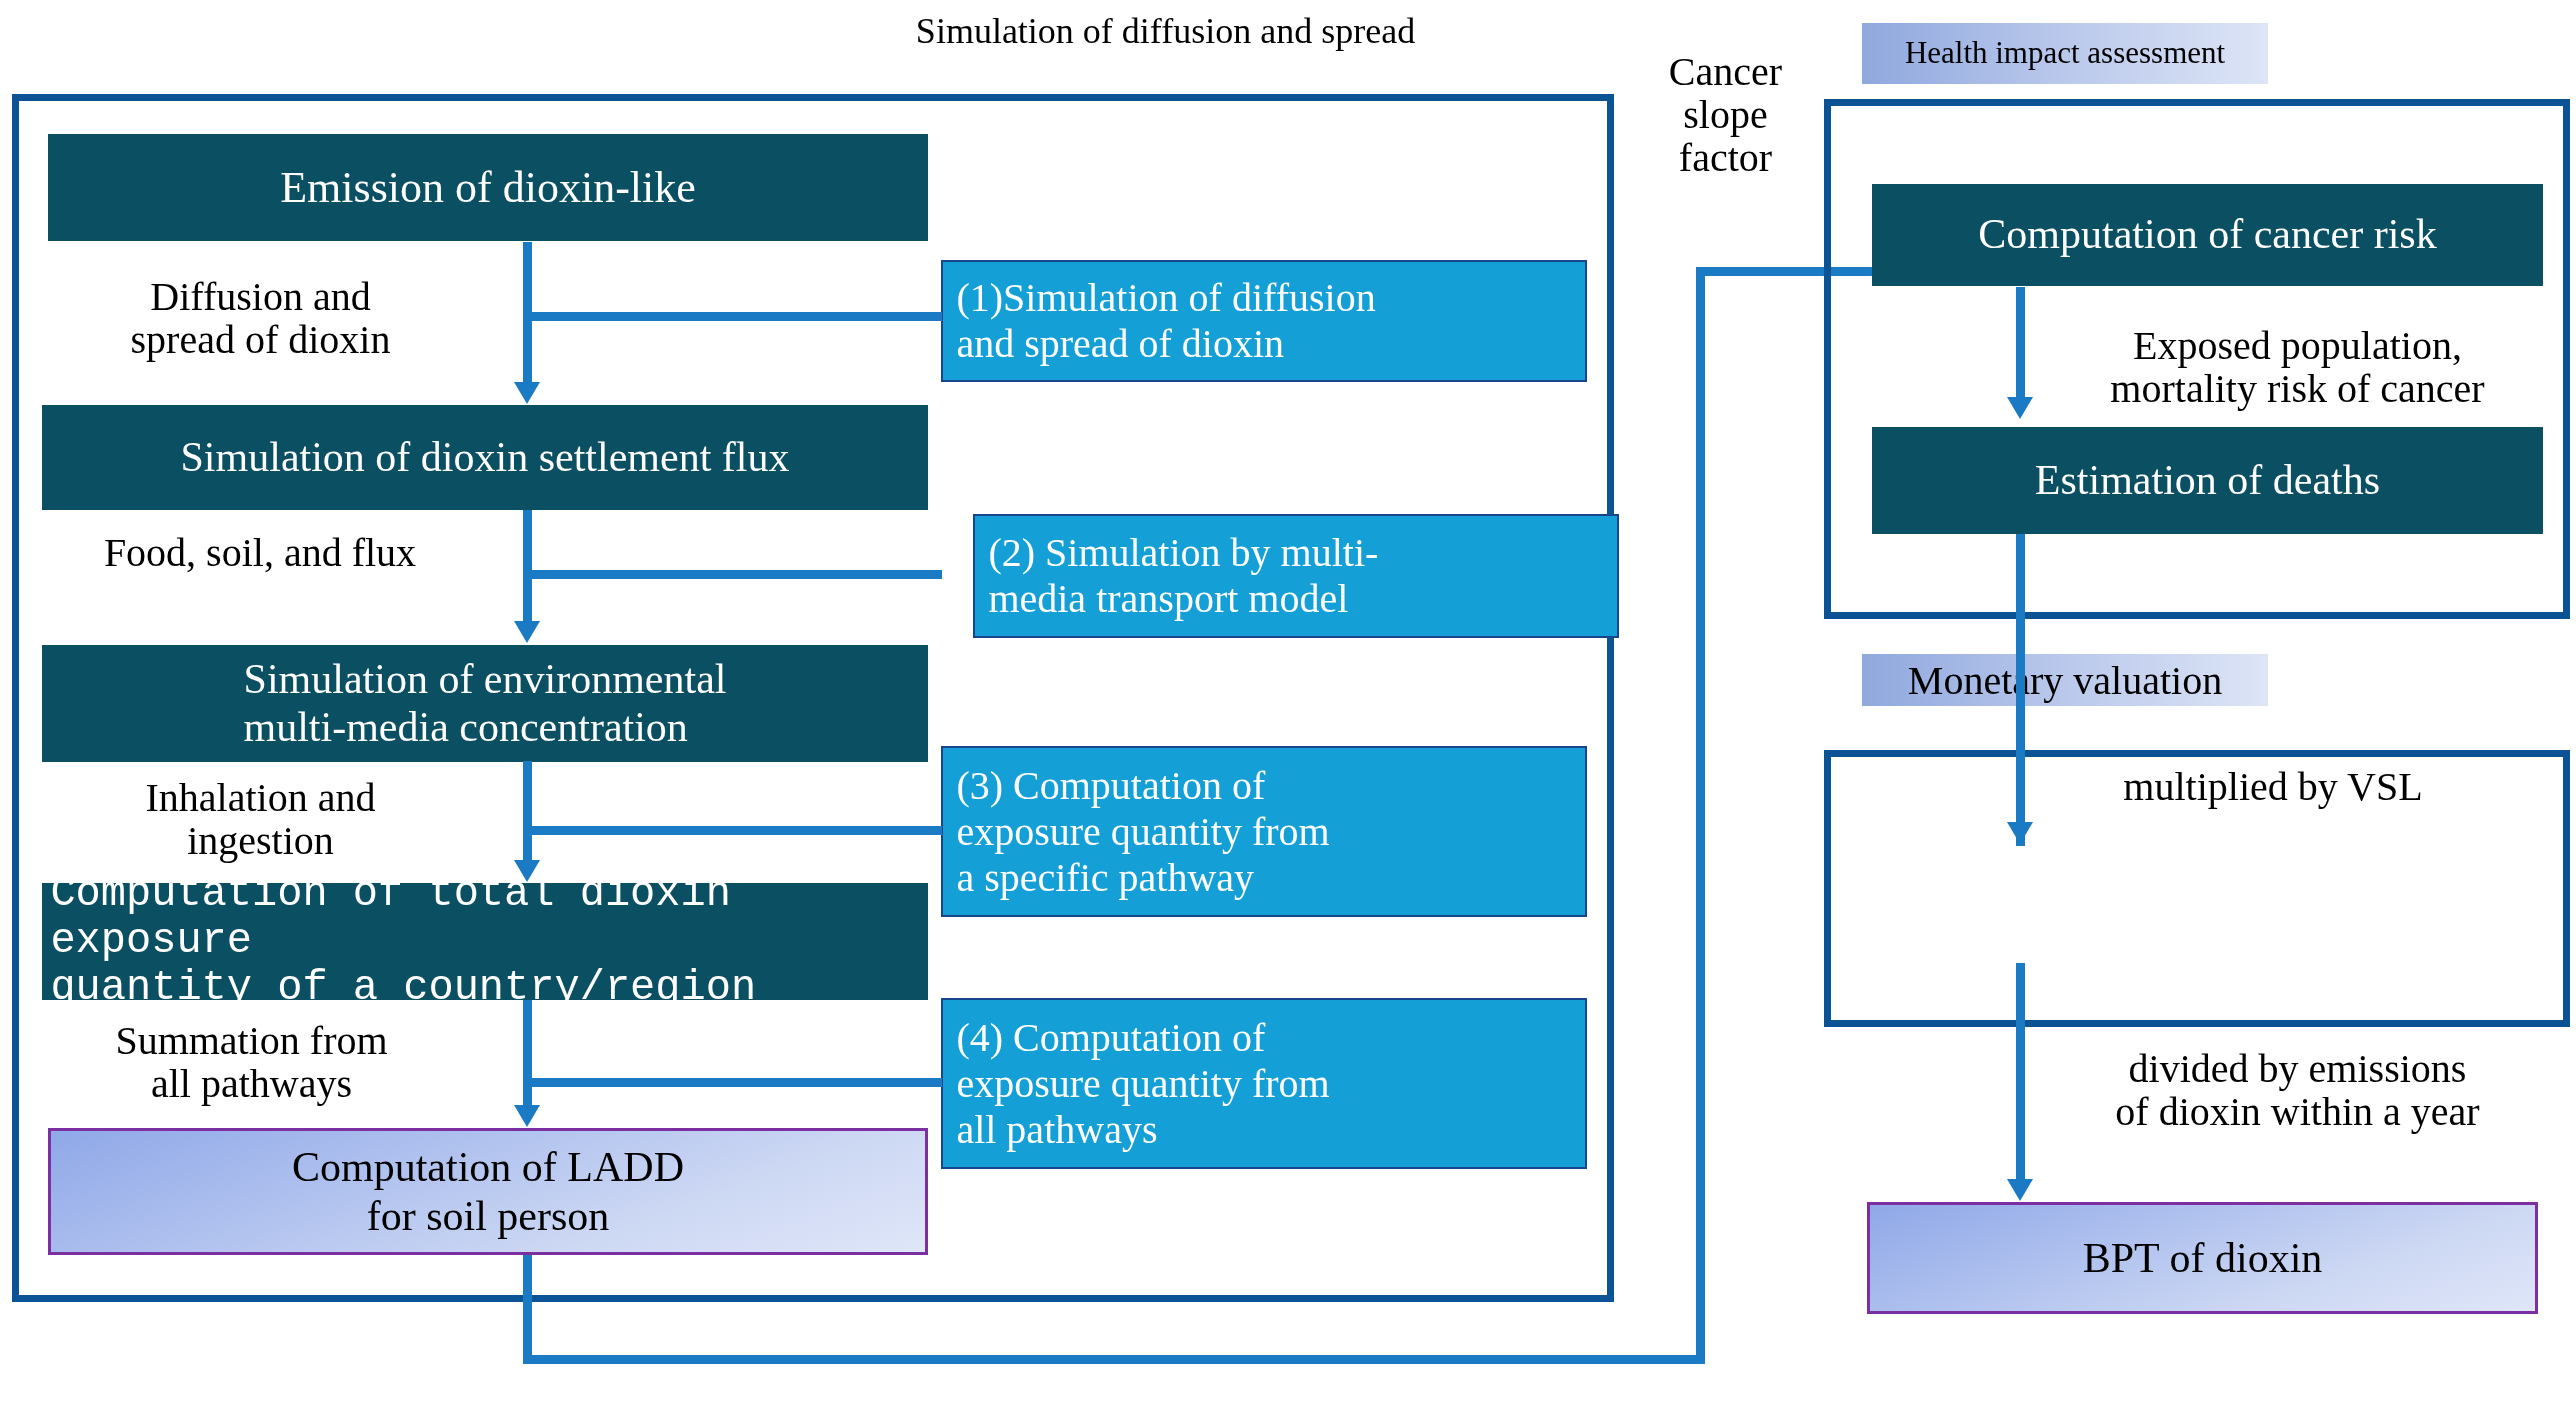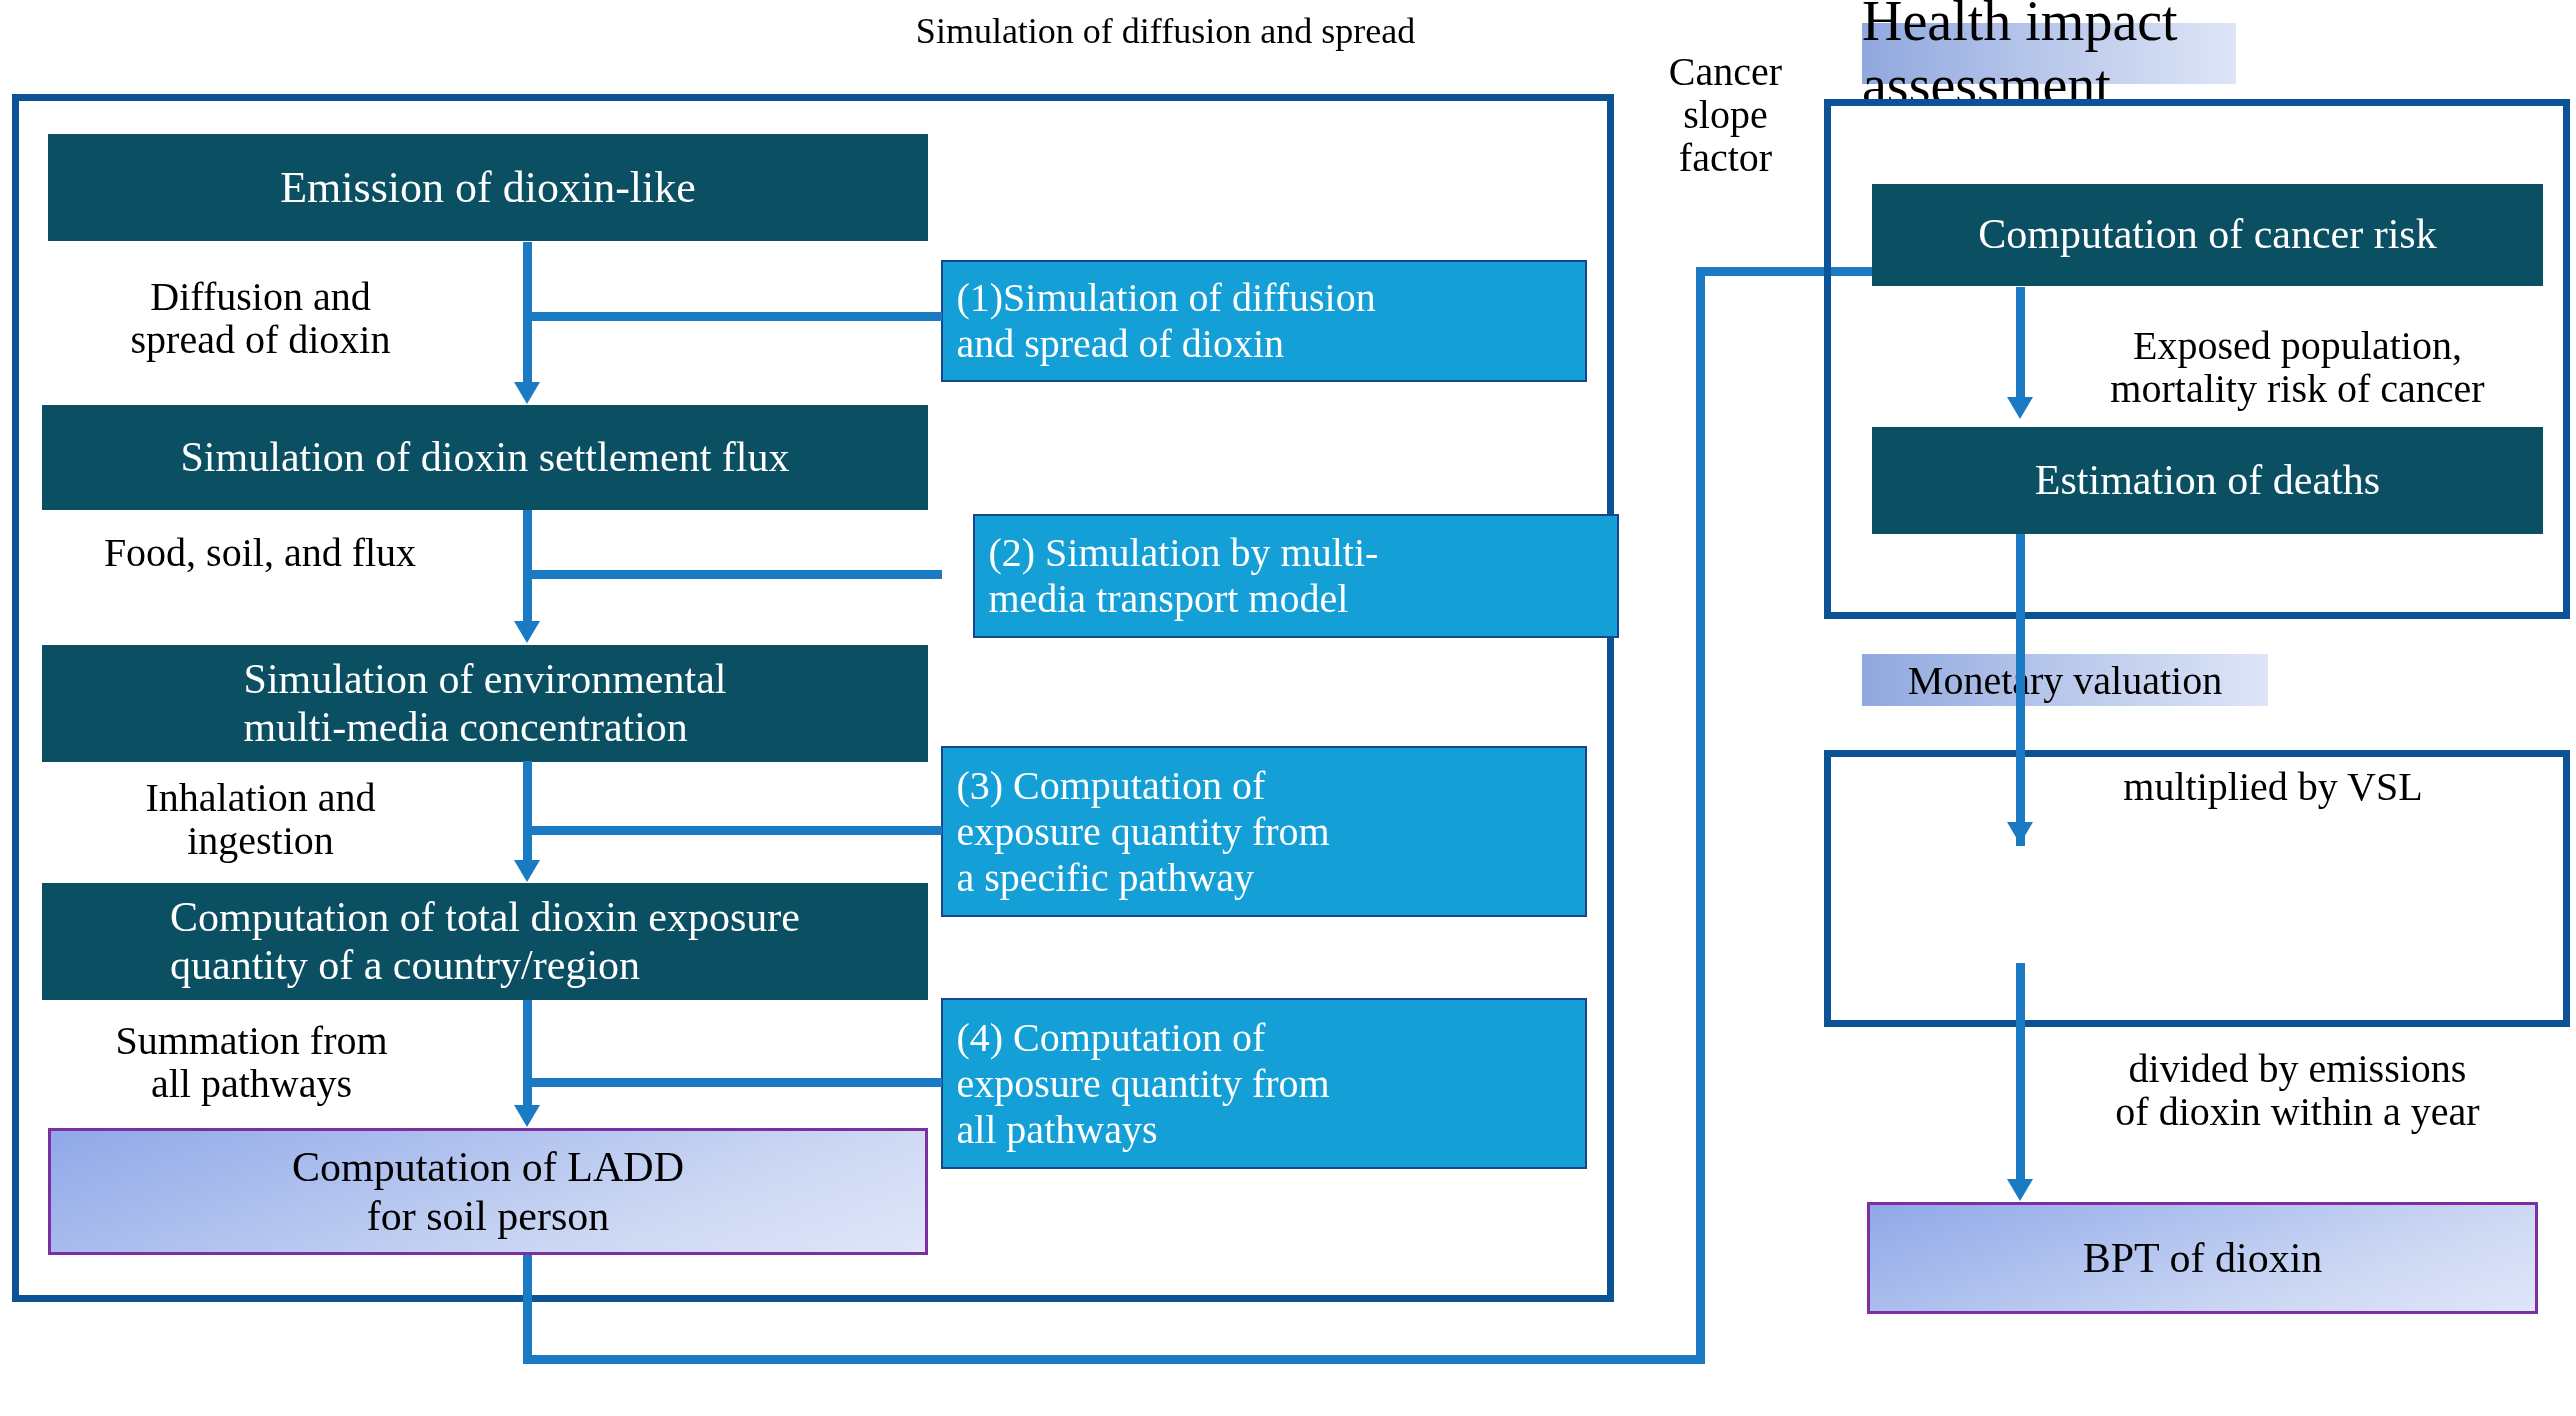--- a/index.html
+++ b/index.html
@@ -56,21 +56,21 @@
 
   <div class="panel" style="left:11.7px;top:94px;width:1602px;height:1208px;"></div>
 
   <div class="darkbox" style="left:48px;top:134px;width:880px;height:107px;font-size:44px;">Emission of dioxin-like</div>
 
   <div class="darkbox" style="left:42px;top:405px;width:886px;height:105px;font-size:42px;">Simulation of dioxin settlement flux</div>
 
   <div class="darkbox" style="left: 42px; top: 645px; width: 886px; height: 117px; font-size: 42px; white-space: pre-line;">Simulation of environmental
 multi-media concentration</div>
 
-  <div class="darkbox" style="left: 42px; top: 883px; width: 886px; height: 117px; font-size: 42px; white-space: pre-line;">Computation of total dioxin exposure
+  <div class="darkbox" style="left: 42px; top: 883px; width: 886px; height: 117px; font-size: 42px; white-space: pre-line; font-family: Liberation Mono, monospace;">Computation of total dioxin exposure
 quantity of a country/region</div>
 
   <div class="gradbox" style="left: 48px; top: 1128px; width: 880px; height: 127px; font-size: 42px; white-space: pre-line;">Computation of LADD
 for soil person</div>
 
   <div class="lbl" style="left: 80px; top: 275px; width: 361px; font-size: 40px; white-space: pre-line;">Diffusion and
 spread of dioxin</div>
 
   <div class="lbl" style="left:0px;top:531px;width:520px;font-size:40px;">Food, soil, and flux</div>
 
@@ -114,21 +114,21 @@
   <div class="vline" style="left:523px;top:1255px;height:109px;"></div>
   <div class="hline" style="left:523px;top:1355px;width:1182px;"></div>
   <div class="vline" style="left:1696px;top:267px;height:1094px;"></div>
   <div class="hline" style="left:1696px;top:267px;width:205px;"></div>
   <div class="arrow-r" style="left:1893px;top:257px;"></div>
 
   <div class="lbl" style="left: 1625px; top: 50px; width: 201px; font-size: 40px; white-space: pre-line;">Cancer
 slope
 factor</div>
 
-  <div class="hdrbar" style="left:1862px;top:22.6px;width:374px;height:61px;font-size:56px;">Health impact assessment</div>
+  <div class="hdrbar" style="left:1862px;top:22.6px;width:406px;height:61px;font-size:31px;">Health impact assessment</div>
 
   <div class="panel" style="left:1824px;top:99px;width:746px;height:520px;"></div>
 
   <div class="darkbox" style="left:1872px;top:184px;width:671px;height:102px;font-size:42px;">Computation of cancer risk</div>
 
   <div class="lbl" style="left: 2021px; top: 324px; width: 553px; font-size: 40px; white-space: pre-line;">Exposed population,
 mortality risk of cancer</div>
 
   <div class="darkbox" style="left:1872px;top:427px;width:671px;height:107px;font-size:42px;">Estimation of deaths</div>
 

